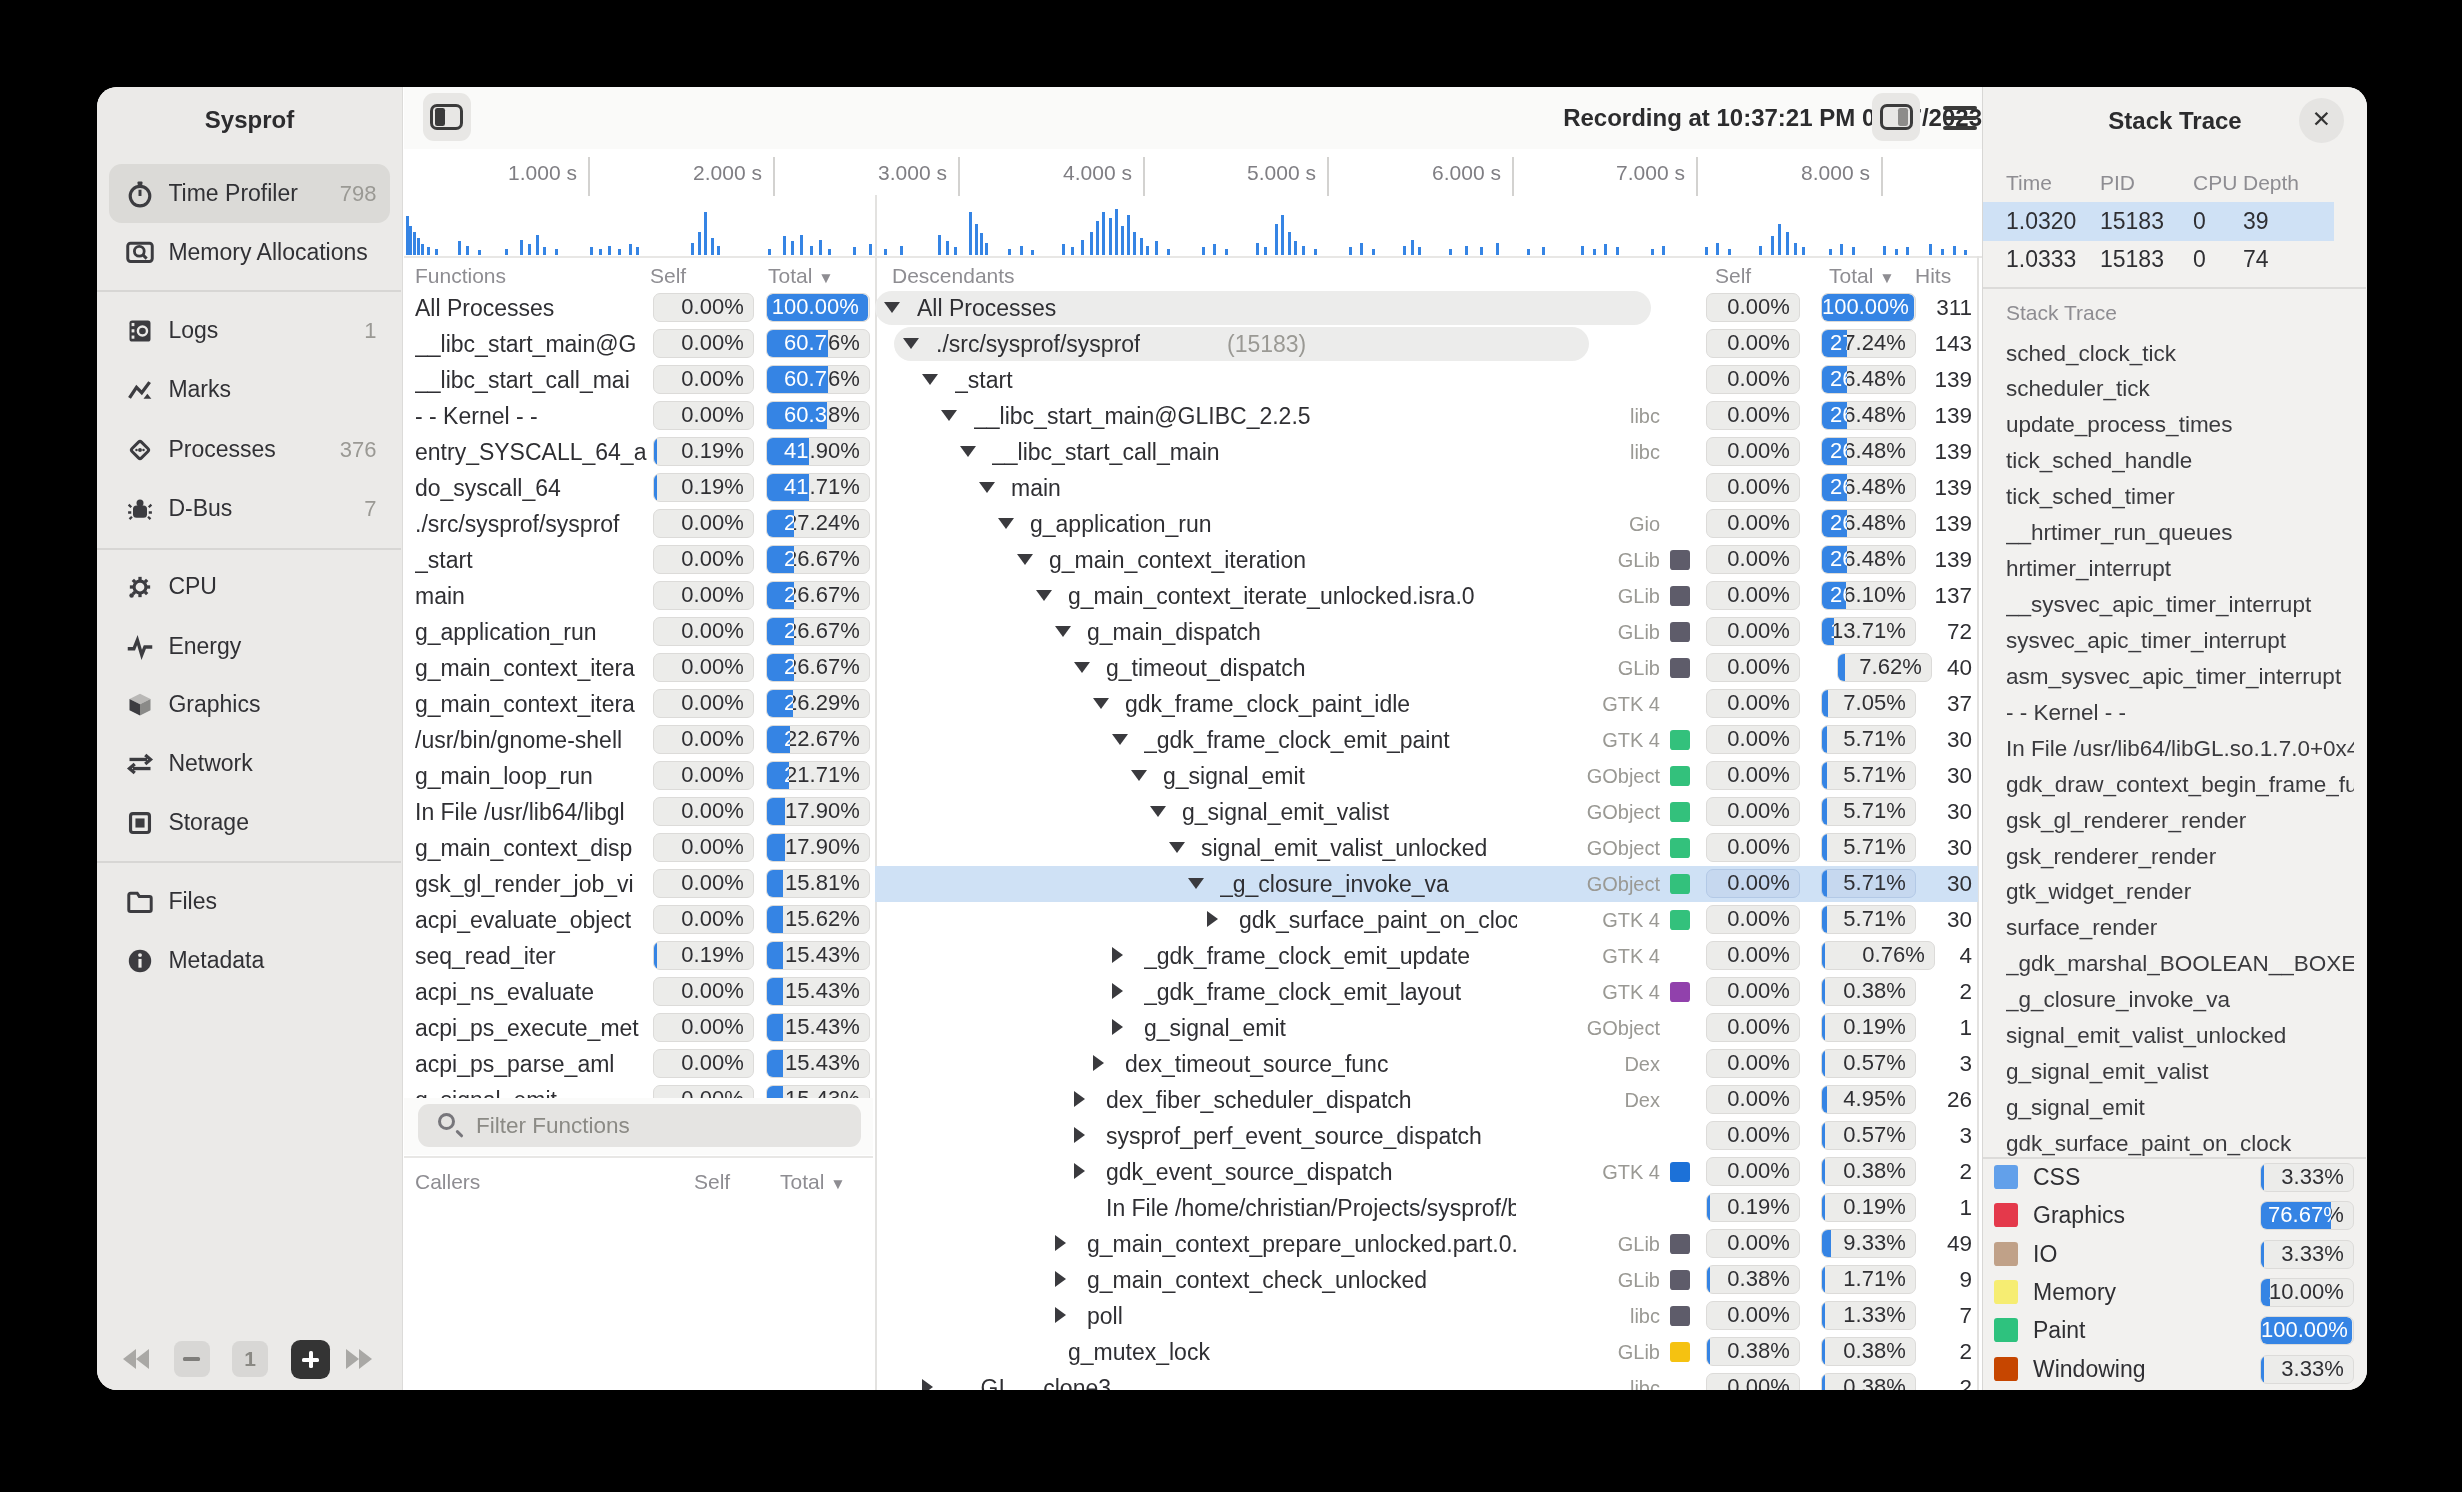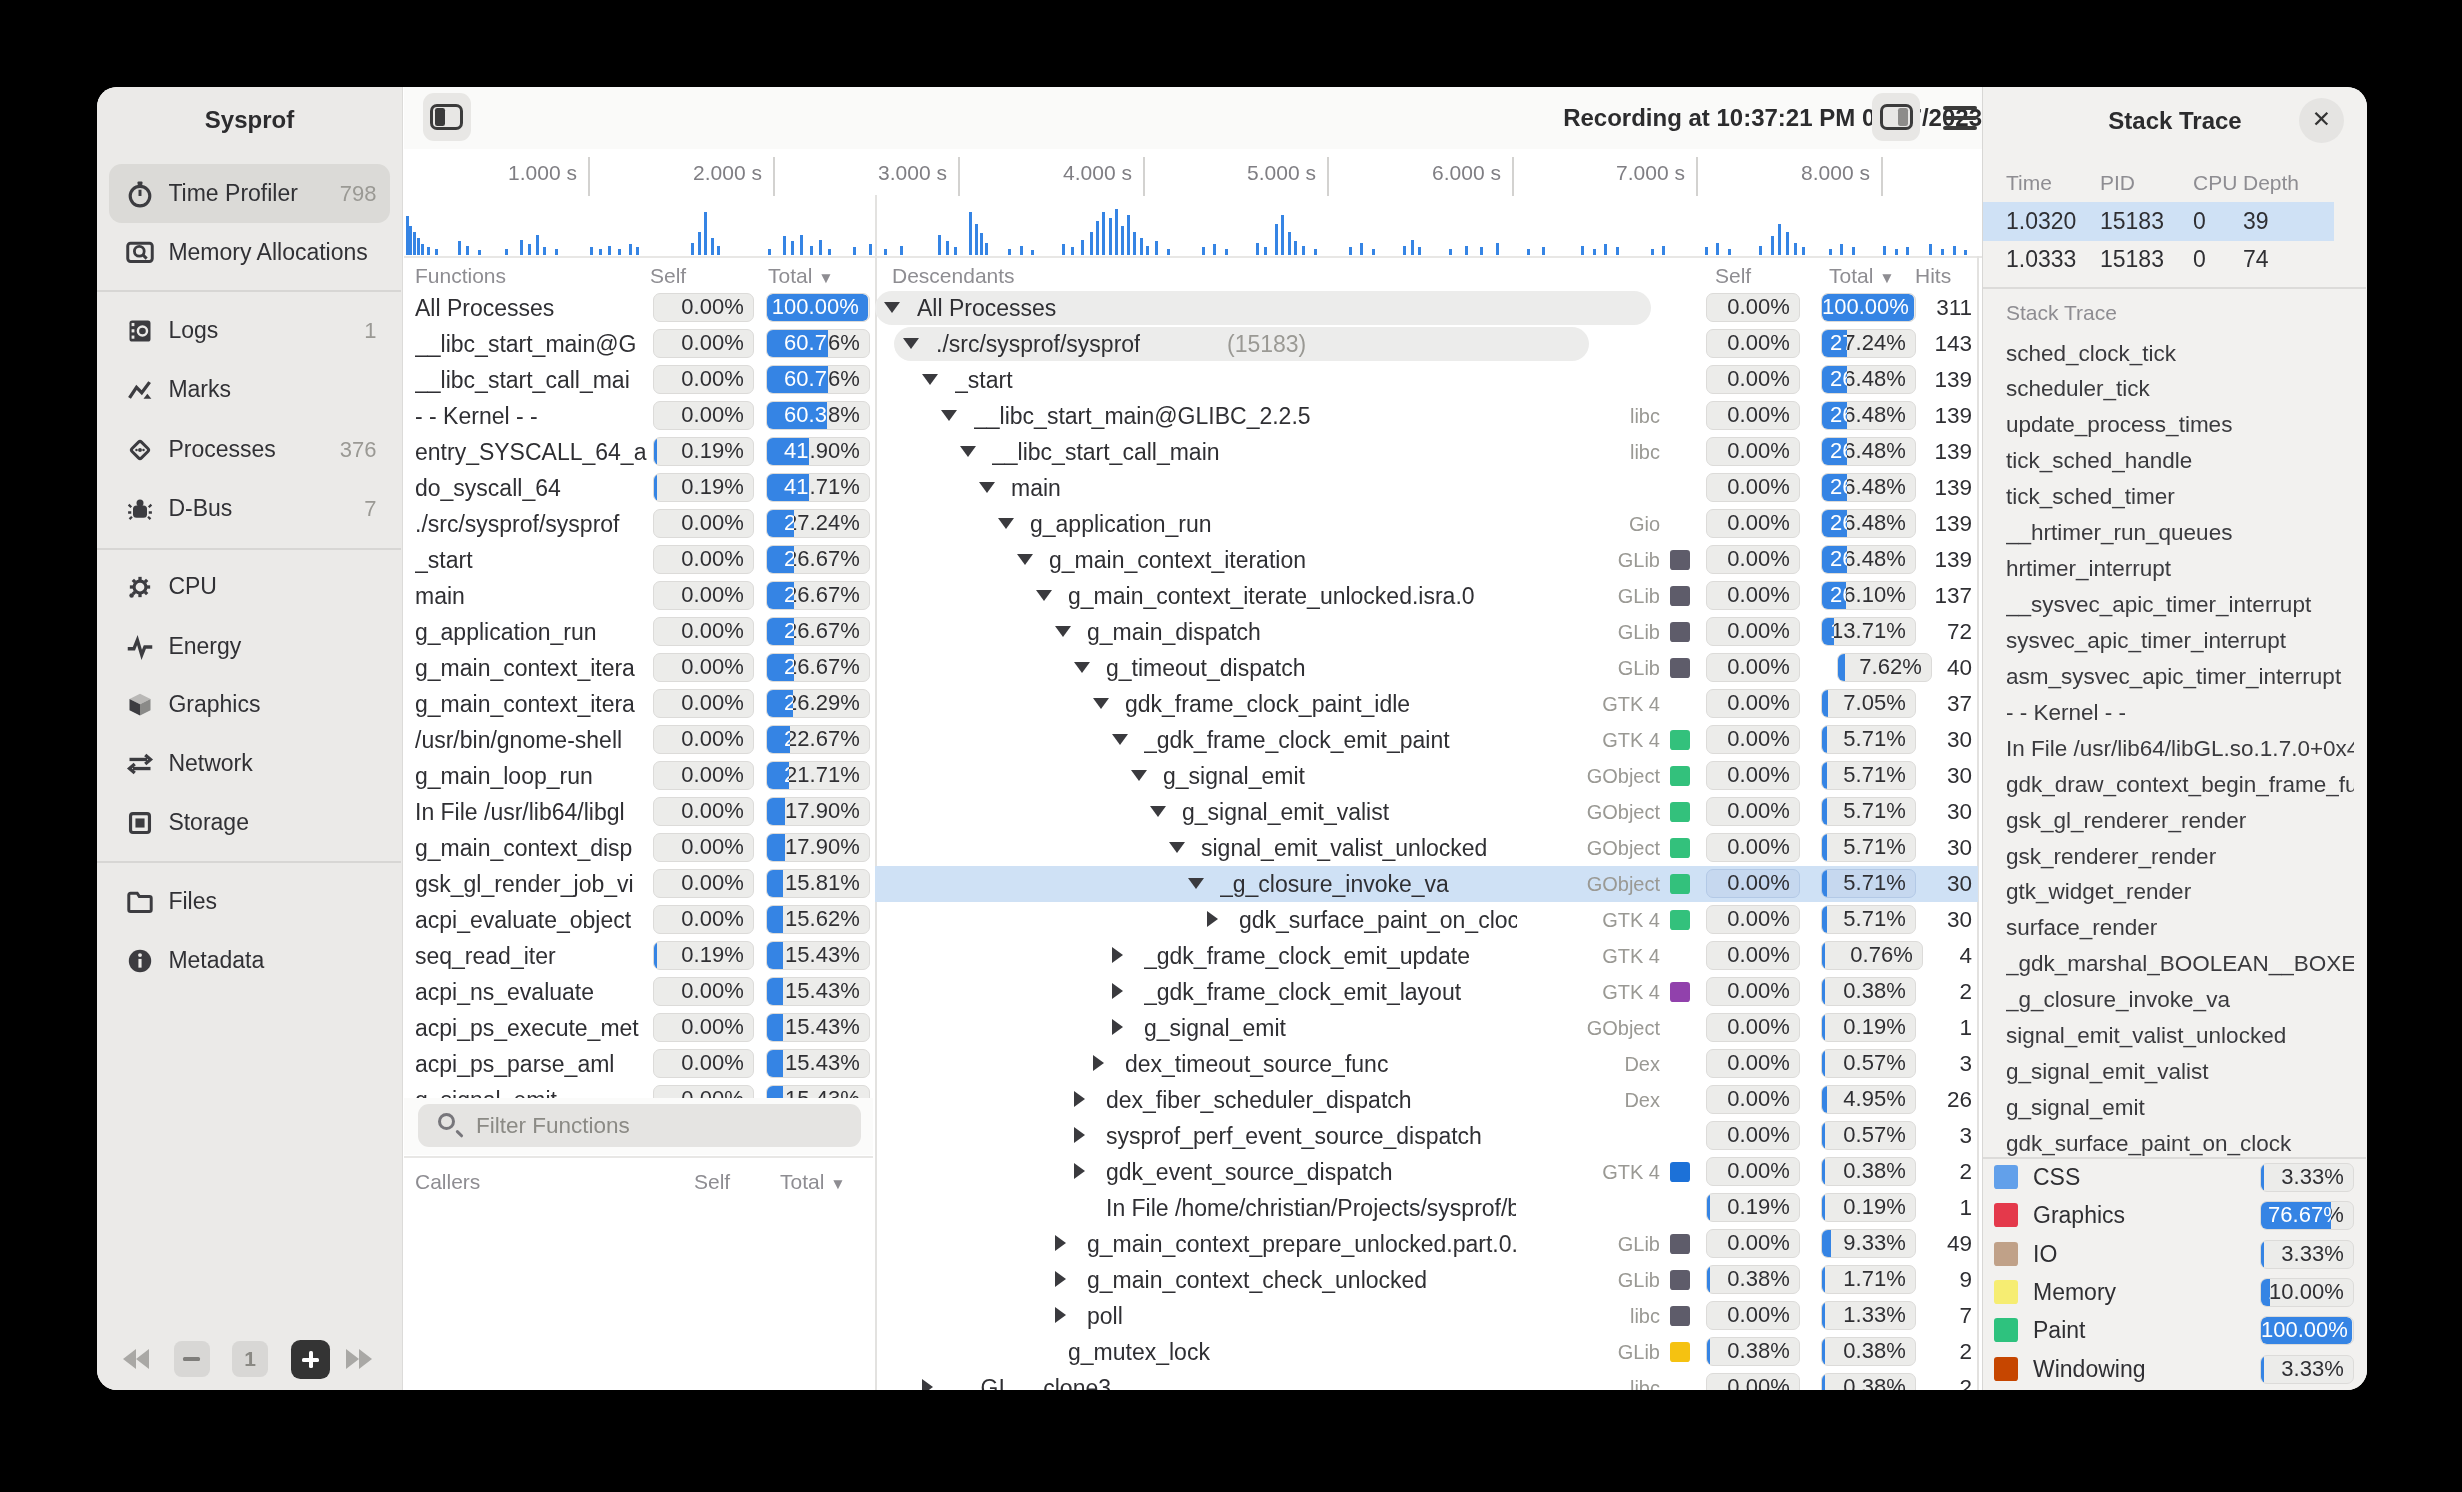--- a/index.html
+++ b/index.html
@@ -956,21 +956,21 @@
           </div>
           <div class="dhits" style="left: 1498px;">30</div>
         </div>
         <div class="abs" style="left: 0px; top: 648px; width: 1578px; height: 36px;">
           <div class="tri-r" style="left: 708px; top: 9.3px;"></div>
           <div class="dname" style="left: 740px; max-width: 372px;">_gdk_frame_clock_emit_update</div>
           <div class="dlib" style="left: 1086px;">GTK 4</div>
           <div class="pctbox" style="left: 1302px; top: 3.1px; width: 94px;">
             <span class="base">0.00%</span>
           </div>
-          <div class="pctbox" style="left: 1417px; top: 3.1px; width: 102px;">
+          <div class="pctbox" style="left: 1417px; top: 3.1px; width: 114px;">
             <span class="base">0.76%</span>
             <div class="fill" style="width: 3.1px;">
               <span class="lite" style="width: 92px;">0.76%</span>
             </div>
           </div>
           <div class="dhits" style="left: 1498px;">4</div>
         </div>
         <div class="abs" style="left: 0px; top: 684px; width: 1578px; height: 36px;">
           <div class="tri-r" style="left: 708px; top: 9.3px;"></div>
           <div class="dname" style="left: 740px; max-width: 372px;">_gdk_frame_clock_emit_layout</div>

